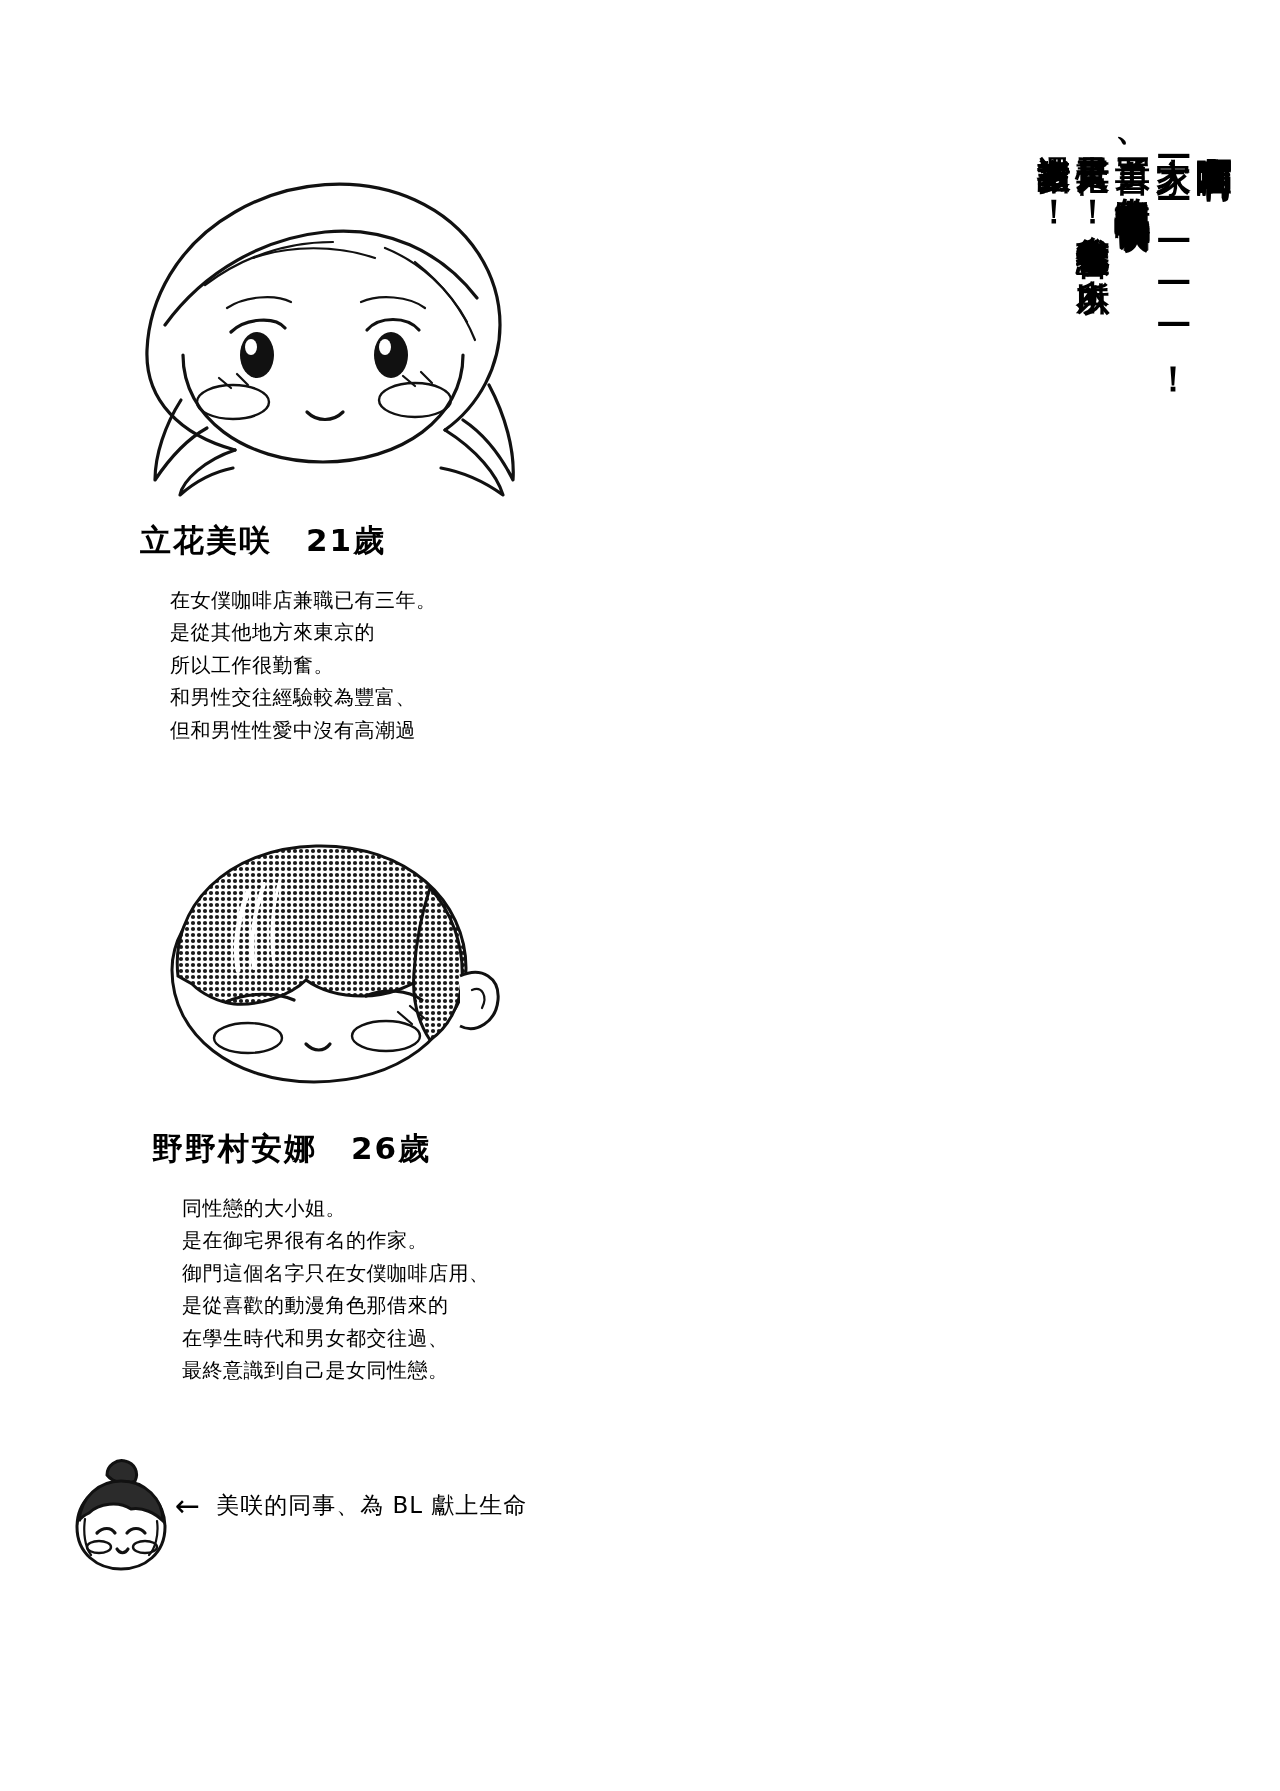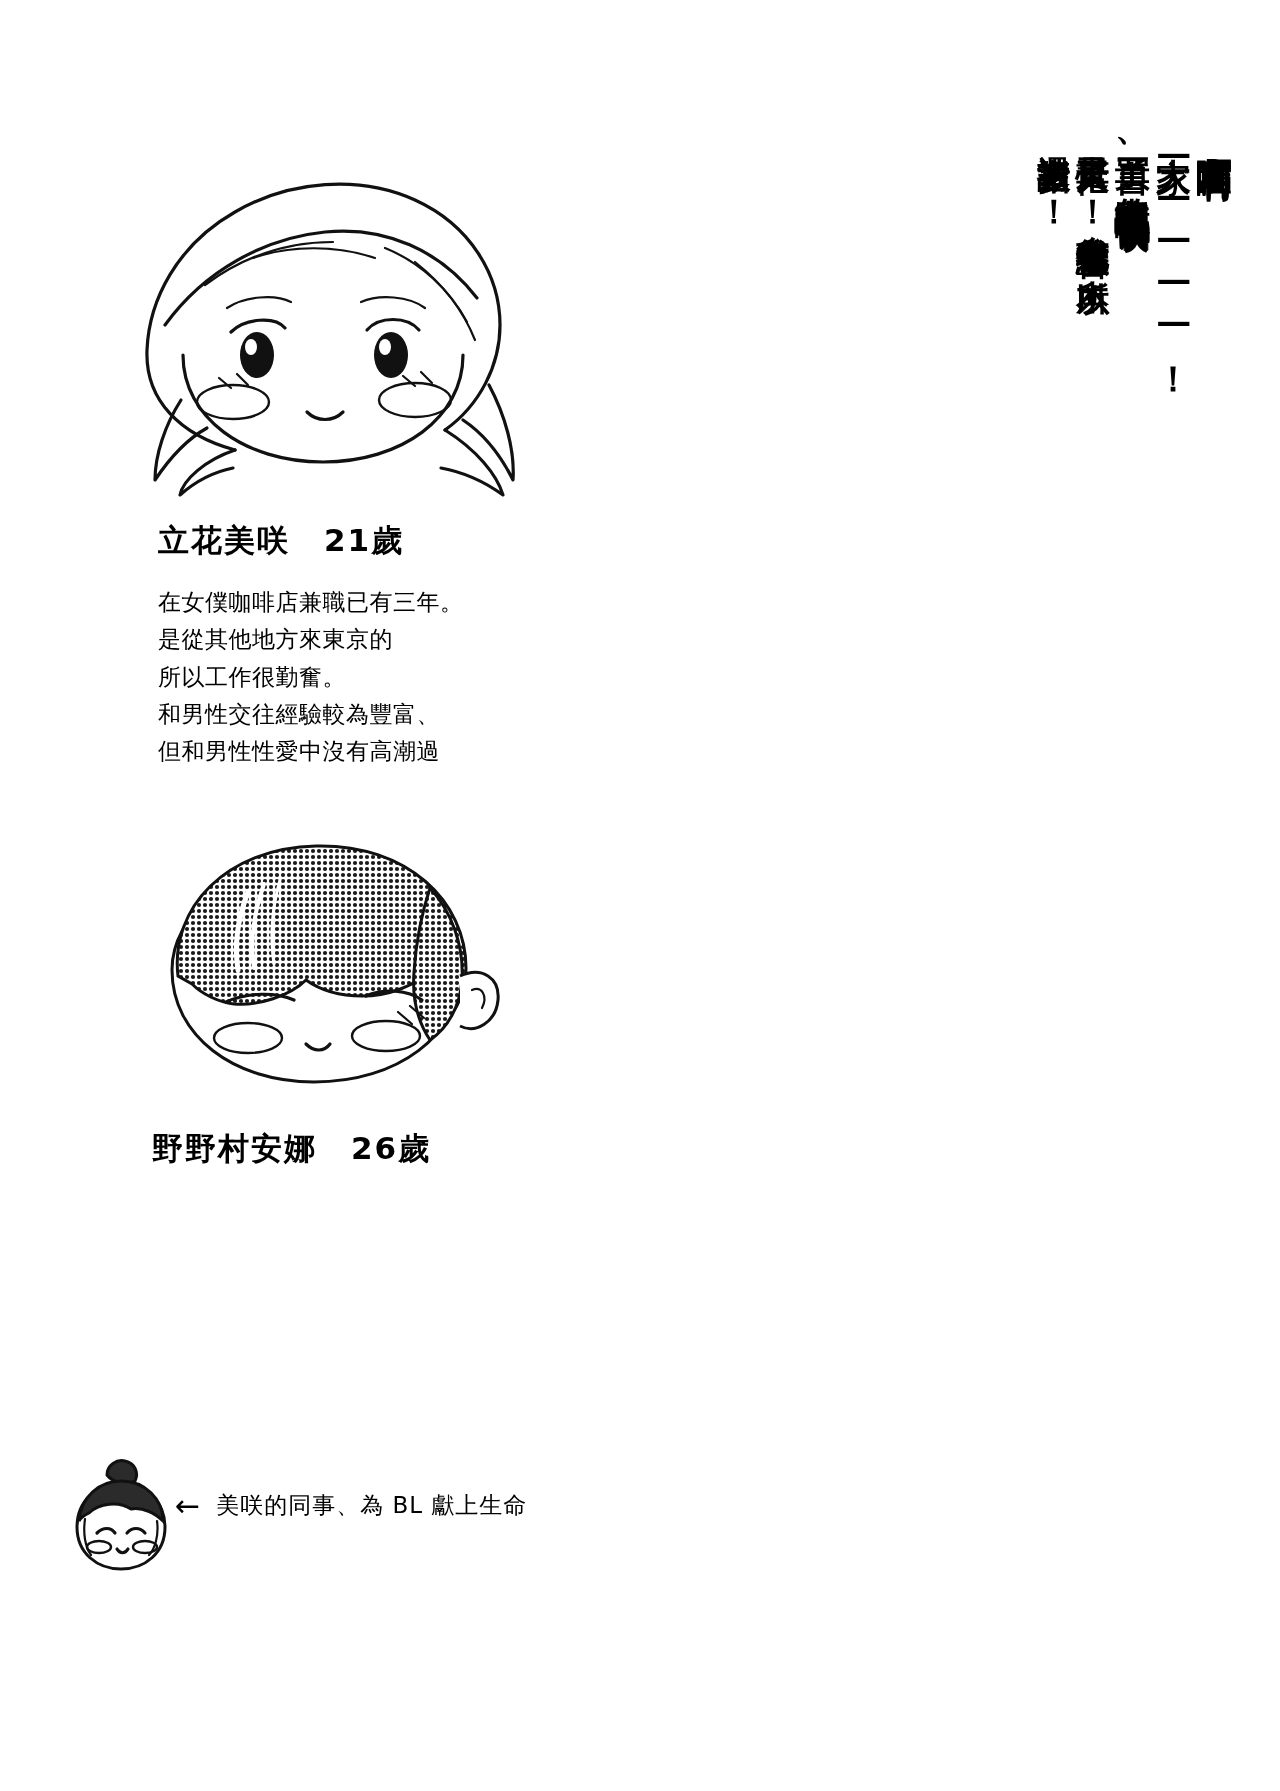--- a/index.html
+++ b/index.html
@@ -58,27 +58,28 @@
     font-weight: 700;
     letter-spacing: 2px;
     white-space: nowrap;
   }
   .char-name .age {
     margin-left: 34px;
   }
   .char-desc {
     margin-top: 22px;
     font-family: "DejaVu Sans", "Liberation Sans", sans-serif;
-    font-size: 23px;
+    font-size: 20px;
     line-height: 1.62;
     letter-spacing: 0.5px;
     white-space: pre-line;
-  }
-
-  #char1 { left: 158px; top: 520px; }
+    margin-left: 30px;
+  }
+
+  #char1 { left: 140px; top: 520px; }
   #char2 { left: 152px; top: 1128px; }
 
   
   .footnote {
     position: absolute;
     left: 175px;
     top: 1490px;
     display: flex;
     align-items: center;
     gap: 16px;
@@ -209,20 +210,26 @@
 
       <path class="ink-thin" d="M268 212 L 282 224"></path>
       <path class="ink-thin" d="M280 206 L 294 218"></path>
     </svg>
   </div>
 
   <div class="char-block" id="char2">
     <div class="char-name">
       <span>野野村安娜</span><span class="age">26歲</span>
     </div>
+    <div class="char-desc">同性戀的大小姐。
+是在御宅界很有名的作家。
+御門這個名字只在女僕咖啡店用、
+是從喜歡的動漫角色那借來的
+在學生時代和男女都交往過、
+最終意識到自己是女同性戀。</div>
   </div>
 
   <div class="portrait" id="portrait-colleague">
     <svg width="130" height="130" viewBox="0 0 130 130" aria-hidden="true">
 
       <path class="fill-dark" d="M52 20 C 52 10, 62 4, 70 6 C 80 8, 84 18, 80 26 C 72 30, 58 28, 52 20 Z"></path>
 
       <path class="fill-white" d="M22 72 C 22 46, 42 28, 66 28 C 92 28, 110 48, 110 72 C 110 98, 90 114, 66 114 C 42 114, 22 98, 22 72 Z"></path>
 
       <path class="fill-dark" d="M24 66 C 26 42, 44 26, 66 26 C 90 26, 108 44, 108 66 C 100 58, 88 52, 76 54 C 64 46, 44 48, 34 58 C 30 60, 26 62, 24 66 Z"></path>

